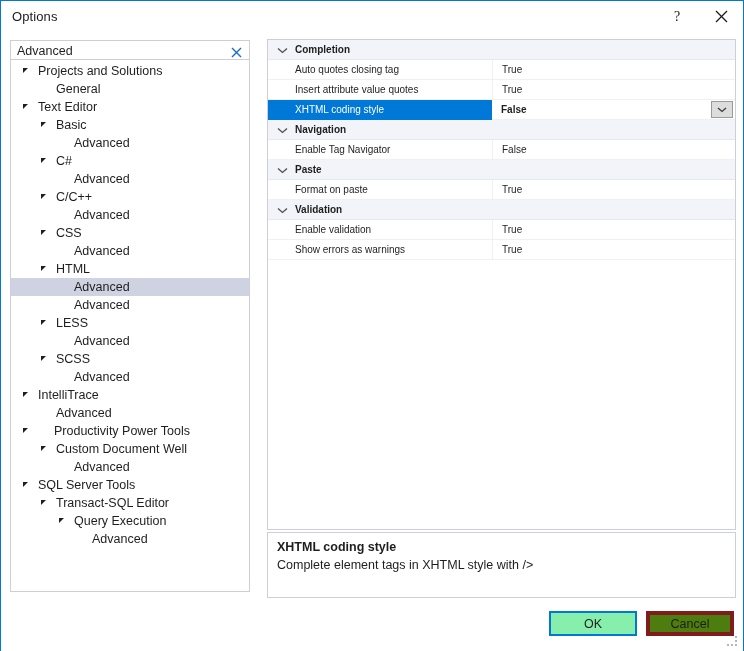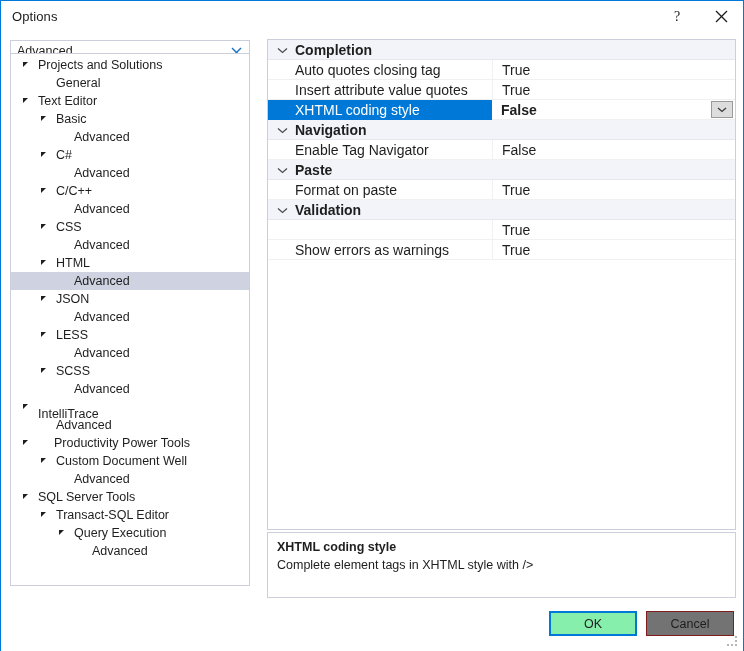--- a/index.html
+++ b/index.html
@@ -95,21 +95,21 @@
     justify-content: center;
     color: #1673c6;
     font-size: 13px;
     cursor: default;
   }
 
   
   #tree-panel {
     position: absolute;
     left: 9px;
-    top: 52px;
+    top: 58px;
     width: 240px;
     height: 533px;
     box-sizing: border-box;
     border: 1px solid #cccedb;
     background: #ffffff;
     overflow: hidden;
     padding-top: 2px;
   }
   .tree-item {
     position: relative;
@@ -150,21 +150,21 @@
     box-sizing: border-box;
     border: 1px solid #cccedb;
     background: #ffffff;
     overflow: hidden;
   }
   .grid-row {
     position: relative;
     height: 20px;
     box-sizing: border-box;
     border-bottom: 1px solid #f0f0f0;
-    font-size: 14px;
+    font-size: 10px;
     cursor: default;
   }
   .grid-row.category {
     background: #f2f4f9;
     border-bottom: 1px solid #e4e7ef;
   }
   .grid-row.prop { background: #ffffff; }
 
   .cat-chevron {
     position: absolute;
@@ -271,22 +271,22 @@
     width: 742px;
     height: 46px;
     background: #ffffff;
   }
   .dlg-button {
     position: absolute;
     top: 6px;
     width: 88px;
     height: 25px;
     box-sizing: border-box;
-    background: #737373;
-    border: 1px solid #7f1d1d;
+    background: #4d7c0f;
+    border: 4px solid #7f1d1d;
     font-family: "Liberation Sans", sans-serif;
     font-size: 12.5px;
     color: #1e1e1e;
     display: flex;
     align-items: center;
     justify-content: center;
     cursor: default;
   }
   #ok-button {
     left: 548px;
@@ -392,26 +392,20 @@
       <div class="tree-item">
         <span class="expander" style="left: 28px;">
           <span class="tri"></span>
         </span>
         <span class="tree-label" style="position: absolute; left: 45px;">HTML</span>
       </div>
       <div class="tree-item selected">
         <span class="tree-label" style="position: absolute; left: 63px;">Advanced</span>
       </div>
       <div class="tree-item">
-        <span class="expander" style="left: 28px;">
-          <span class="tri"></span>
-        </span>
-        <span class="tree-label" style="position: absolute; left: 45px;">JSON</span>
-      </div>
-      <div class="tree-item">
         <span class="tree-label" style="position: absolute; left: 63px;">Advanced</span>
       </div>
       <div class="tree-item">
         <span class="expander" style="left: 28px;">
           <span class="tri"></span>
         </span>
         <span class="tree-label" style="position: absolute; left: 45px;">LESS</span>
       </div>
       <div class="tree-item">
         <span class="tree-label" style="position: absolute; left: 63px;">Advanced</span>
@@ -422,21 +416,21 @@
         </span>
         <span class="tree-label" style="position: absolute; left: 45px;">SCSS</span>
       </div>
       <div class="tree-item">
         <span class="tree-label" style="position: absolute; left: 63px;">Advanced</span>
       </div>
       <div class="tree-item">
         <span class="expander" style="left: 10px;">
           <span class="tri"></span>
         </span>
-        <span class="tree-label" style="position: absolute; left: 27px; margin-top: 7px;">IntelliTrace</span>
+        <span class="tree-label" style="position: absolute; left: 27px;">IntelliTrace</span>
       </div>
       <div class="tree-item">
         <span class="tree-label" style="position: absolute; left: 45px;">Advanced</span>
       </div>
       <div class="tree-item">
         <span class="expander" style="left: 10px;">
           <span class="tri"></span>
         </span>
         <span class="tree-label" style="position: absolute; left: 27px; margin-left: 16px;">Productivity Power Tools</span>
       </div>
@@ -523,20 +517,21 @@
       </div>
       <div class="grid-row category">
         <span class="cat-chevron">
           <svg width="11" height="7" viewBox="0 0 11 7">
             <polyline points="1,1.5 5.5,5.5 10,1.5" fill="none" stroke="#4d4d4d" stroke-width="1.3"></polyline>
           </svg>
         </span>
         <span class="cat-name">Validation</span>
       </div>
       <div class="grid-row prop">
+        <span class="prop-name">Enable validation</span>
         <span class="prop-value"><span>True</span></span>
       </div>
       <div class="grid-row prop">
         <span class="prop-name">Show errors as warnings</span>
         <span class="prop-value"><span>True</span></span>
       </div>
       <div id="grid-filler" style="height: 270px;"></div>
     </div>
 
   <div id="desc-panel">

